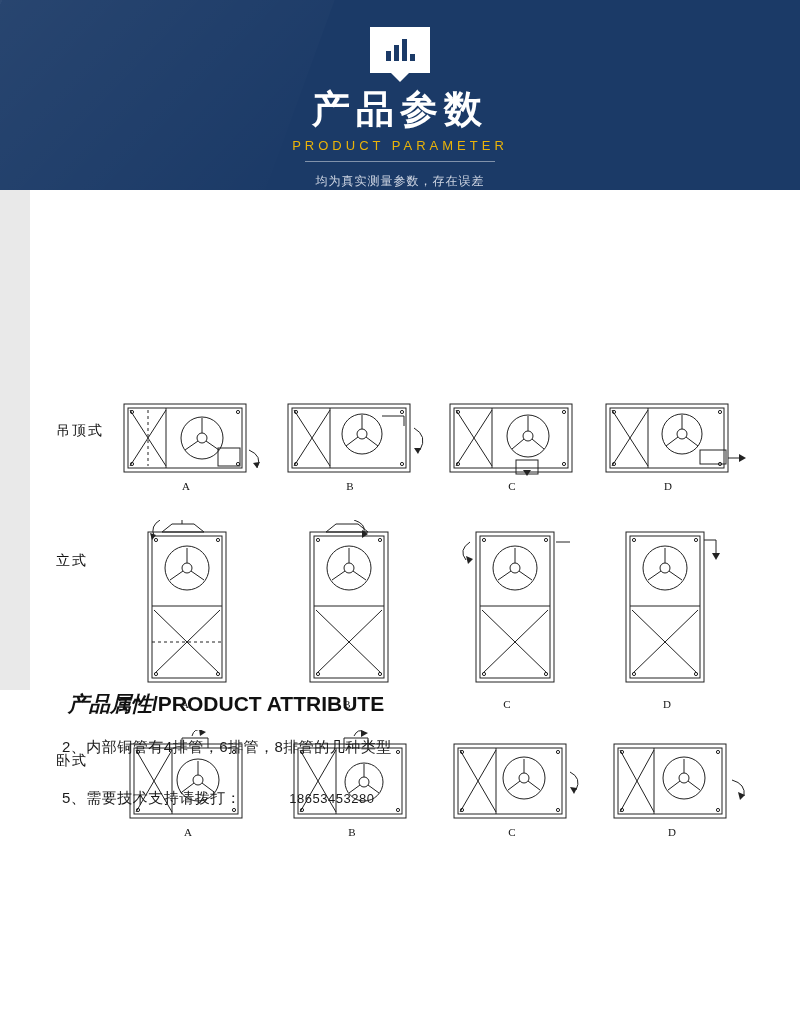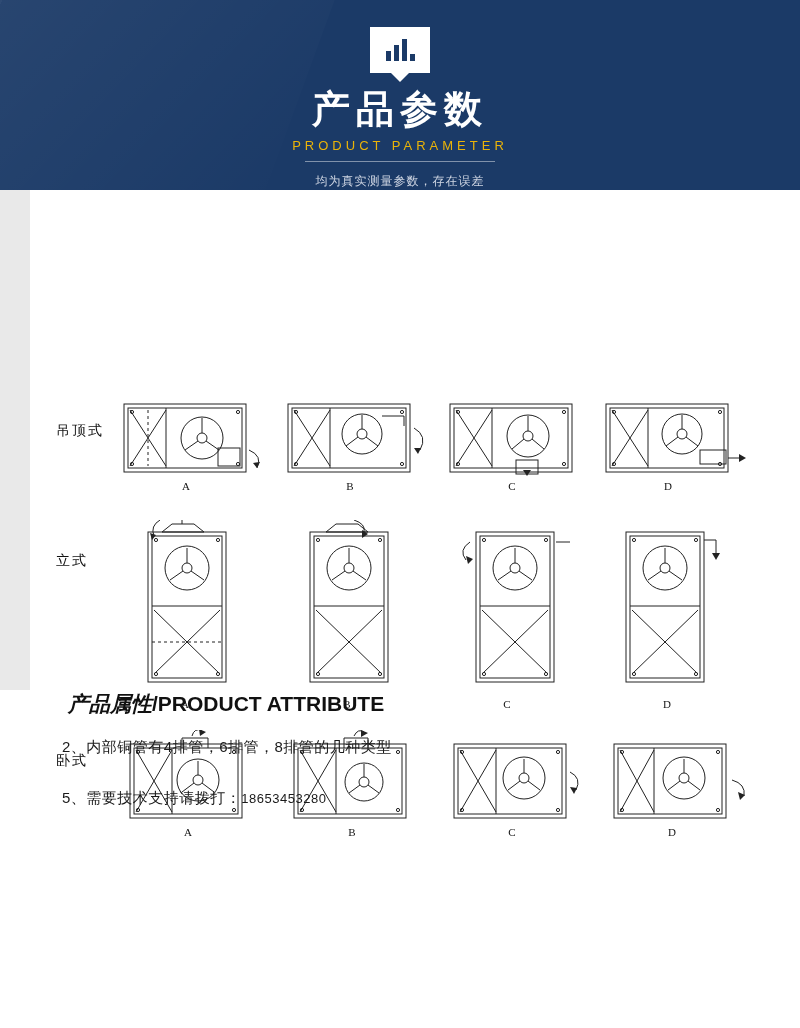--- a/index.html
+++ b/index.html
@@ -104,21 +104,21 @@
     margin-left:68px;
     font-size:21px;color:#111;font-weight:bold;
   }
   .attr-title .cn{font-style:italic;}
   .attr-list{margin:20px 0 0 0;padding:0;list-style:none;}
   .attr-list li{
     margin:0 0 32px 62px;
     font-size:15px;color:#1a1a1a;
     letter-spacing:.5px;
   }
-  .attr-list li .phone{font-size:13px;}
+  .attr-list li .phone{font-size:13px;margin-left:48px;}
 </style>
 </head>
 <body>
 
 <div class="page">
 
   <div class="banner">
     <div class="diag"></div>
     <div class="lighten"></div>
     <div class="banner-inner">

